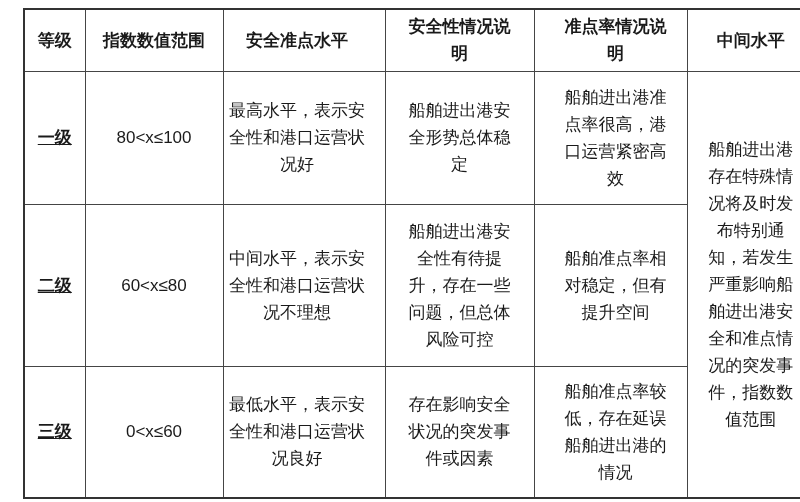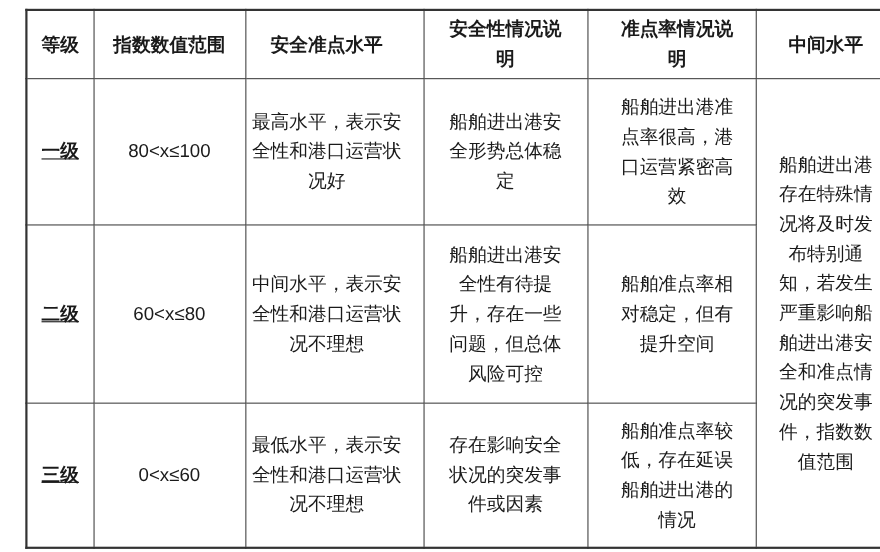--- a/index.html
+++ b/index.html
@@ -80,19 +80,19 @@
       <tr class="row-2">
         <td class="c-grade">二级</td>
         <td class="c-range">60&lt;x≤80</td>
         <td class="c-level">中间水平，表示安全性和港口运营状况不理想</td>
         <td class="c-safety">船舶进出港安全性有待提升，存在一些问题，但总体风险可控</td>
         <td class="c-punct">船舶准点率相对稳定，但有提升空间</td>
       </tr>
       <tr class="row-3">
         <td class="c-grade">三级</td>
         <td class="c-range">0&lt;x≤60</td>
-        <td class="c-level">最低水平，表示安全性和港口运营状况不理想</td>
+        <td class="c-level">最低水平，表示安全性和港口运营状况良好</td>
         <td class="c-safety">存在影响安全状况的突发事件或因素</td>
         <td class="c-punct">船舶准点率较低，存在延误船舶进出港的情况</td>
       </tr>
     </tbody>
   </table>
 </div>
 
 </body></html>

